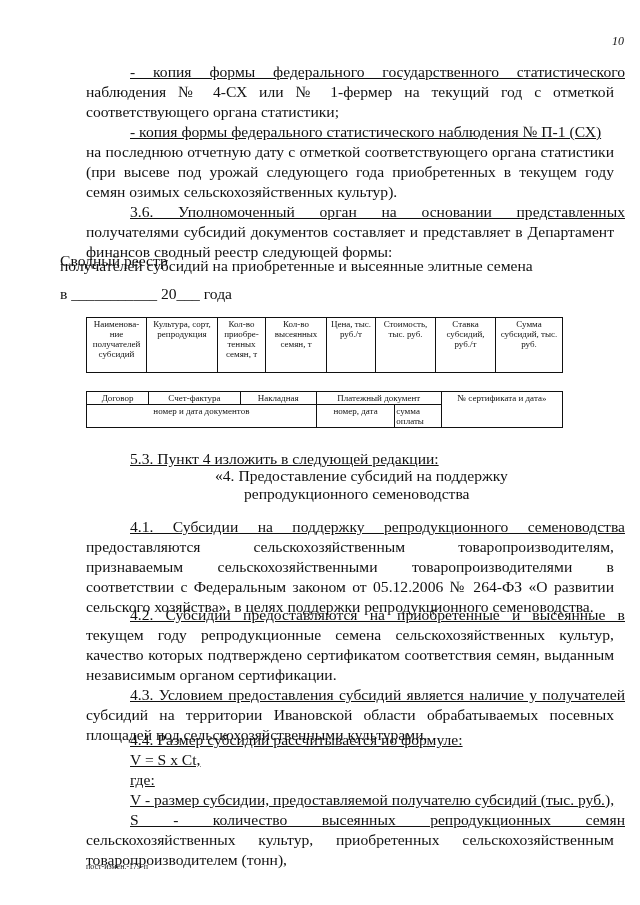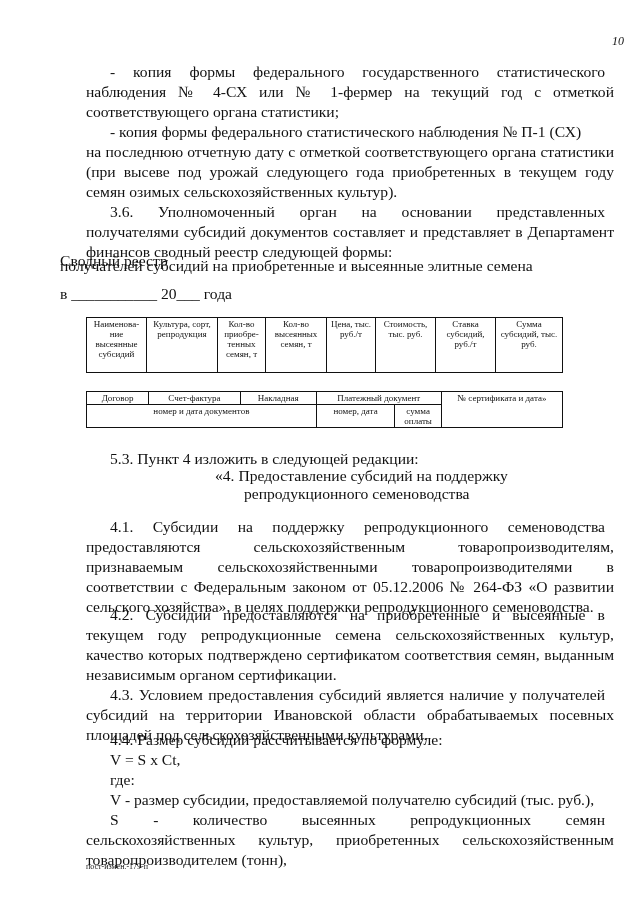--- a/index.html
+++ b/index.html
@@ -3,21 +3,21 @@
 <meta charset="utf-8">
 <style>
   html, body { margin: 0; padding: 0; background: #ffffff; }
   body { width: 640px; height: 905px; position: relative; overflow: hidden;
          font-family: "Liberation Serif", serif; color: #111; }
   .page-num { position: absolute; left: 612px; top: 34px; font-style: italic; font-weight: normal;
               font-size: 12px; font-family: "Liberation Serif", serif; }
   .line { position: absolute; left: 86px; width: 528px; font-size: 15.6px; line-height: 20px;
           white-space: nowrap; }
   .just { text-align: justify; text-align-last: justify; }
-  .ind { left: 110px; width: 495px; }
+  .ind { left: 130px; width: 495px; text-decoration: underline; }
   .center { left: 60px; width: 580px; }
   table { position: absolute; border-collapse: collapse; font-size: 9px;
           font-family: "Liberation Serif", serif; line-height: 10px; }
   td { border: 1px solid #111; text-align: center; vertical-align: top; padding: 1px 1px; }
   .t1 { left: 86px; top: 317px; width: 477px; height: 56px; }
   .t2 { left: 86px; top: 391px; width: 477px; height: 37px; }
   .footer { position: absolute; left: 86px; top: 862px; font-size: 8px;
             font-family: "Liberation Serif", serif; }
 </style>
 </head>
@@ -36,21 +36,21 @@
 <div class="line just" style="top:222px">получателями субсидий документов составляет и представляет в Департамент</div>
 <div class="line" style="top:242px">финансов сводный реестр следующей формы:</div>
 
 <div class="line center" style="top:251px">Сводный реестр</div>
 <div class="line center" style="top:256px">получателей субсидий на приобретенные и высеянные элитные семена</div>
 <div class="line center" style="top:284px">в ___________ 20___ года</div>
 
 <table class="t1">
   <tbody>
       <tr>
-    <td style="width:57px">Наименова-ние высеянные субсидий</td>
+    <td style="width:57px">Наименова-ние получателей субсидий</td>
     <td style="width:68px">Культура, сорт, репродукция</td>
     <td style="width:45px">Кол-во приобре-тенных семян, т</td>
     <td style="width:58px">Кол-во высеянных семян, т</td>
     <td style="width:46px">Цена, тыс. руб./т</td>
     <td style="width:57px">Стоимость, тыс. руб.</td>
     <td style="width:57px">Ставка субсидий, руб./т</td>
     <td>Сумма субсидий, тыс. руб.</td>
   </tr>
 </tbody>
   </table>
@@ -60,21 +60,21 @@
       <tr>
     <td style="width:60px;height:10px">Договор</td>
     <td style="width:90px">Счет-фактура</td>
     <td style="width:74px">Накладная</td>
     <td colspan="2">Платежный документ</td>
     <td rowspan="2" style="width:120px">№ сертификата и дата»</td>
   </tr>
   <tr>
     <td colspan="3">номер и дата документов</td>
     <td style="width:77px">номер, дата</td>
-    <td style="width:44px;text-align:center">сумма оплаты</td>
+    <td style="width:44px;text-align:left">сумма оплаты</td>
   </tr>
 </tbody>
   </table>
 
 <div class="line ind" style="top:449px">5.3. Пункт 4 изложить в следующей редакции:</div>
 <div class="line" style="top:466px;left:215px;width:400px">«4. Предоставление субсидий на поддержку</div>
 <div class="line" style="top:484px;left:244px;width:380px">репродукционного семеноводства</div>
 
 <div class="line ind just" style="top:517px">4.1. Субсидии на поддержку репродукционного семеноводства</div>
 <div class="line just" style="top:537px">предоставляются сельскохозяйственным товаропроизводителям,</div>

